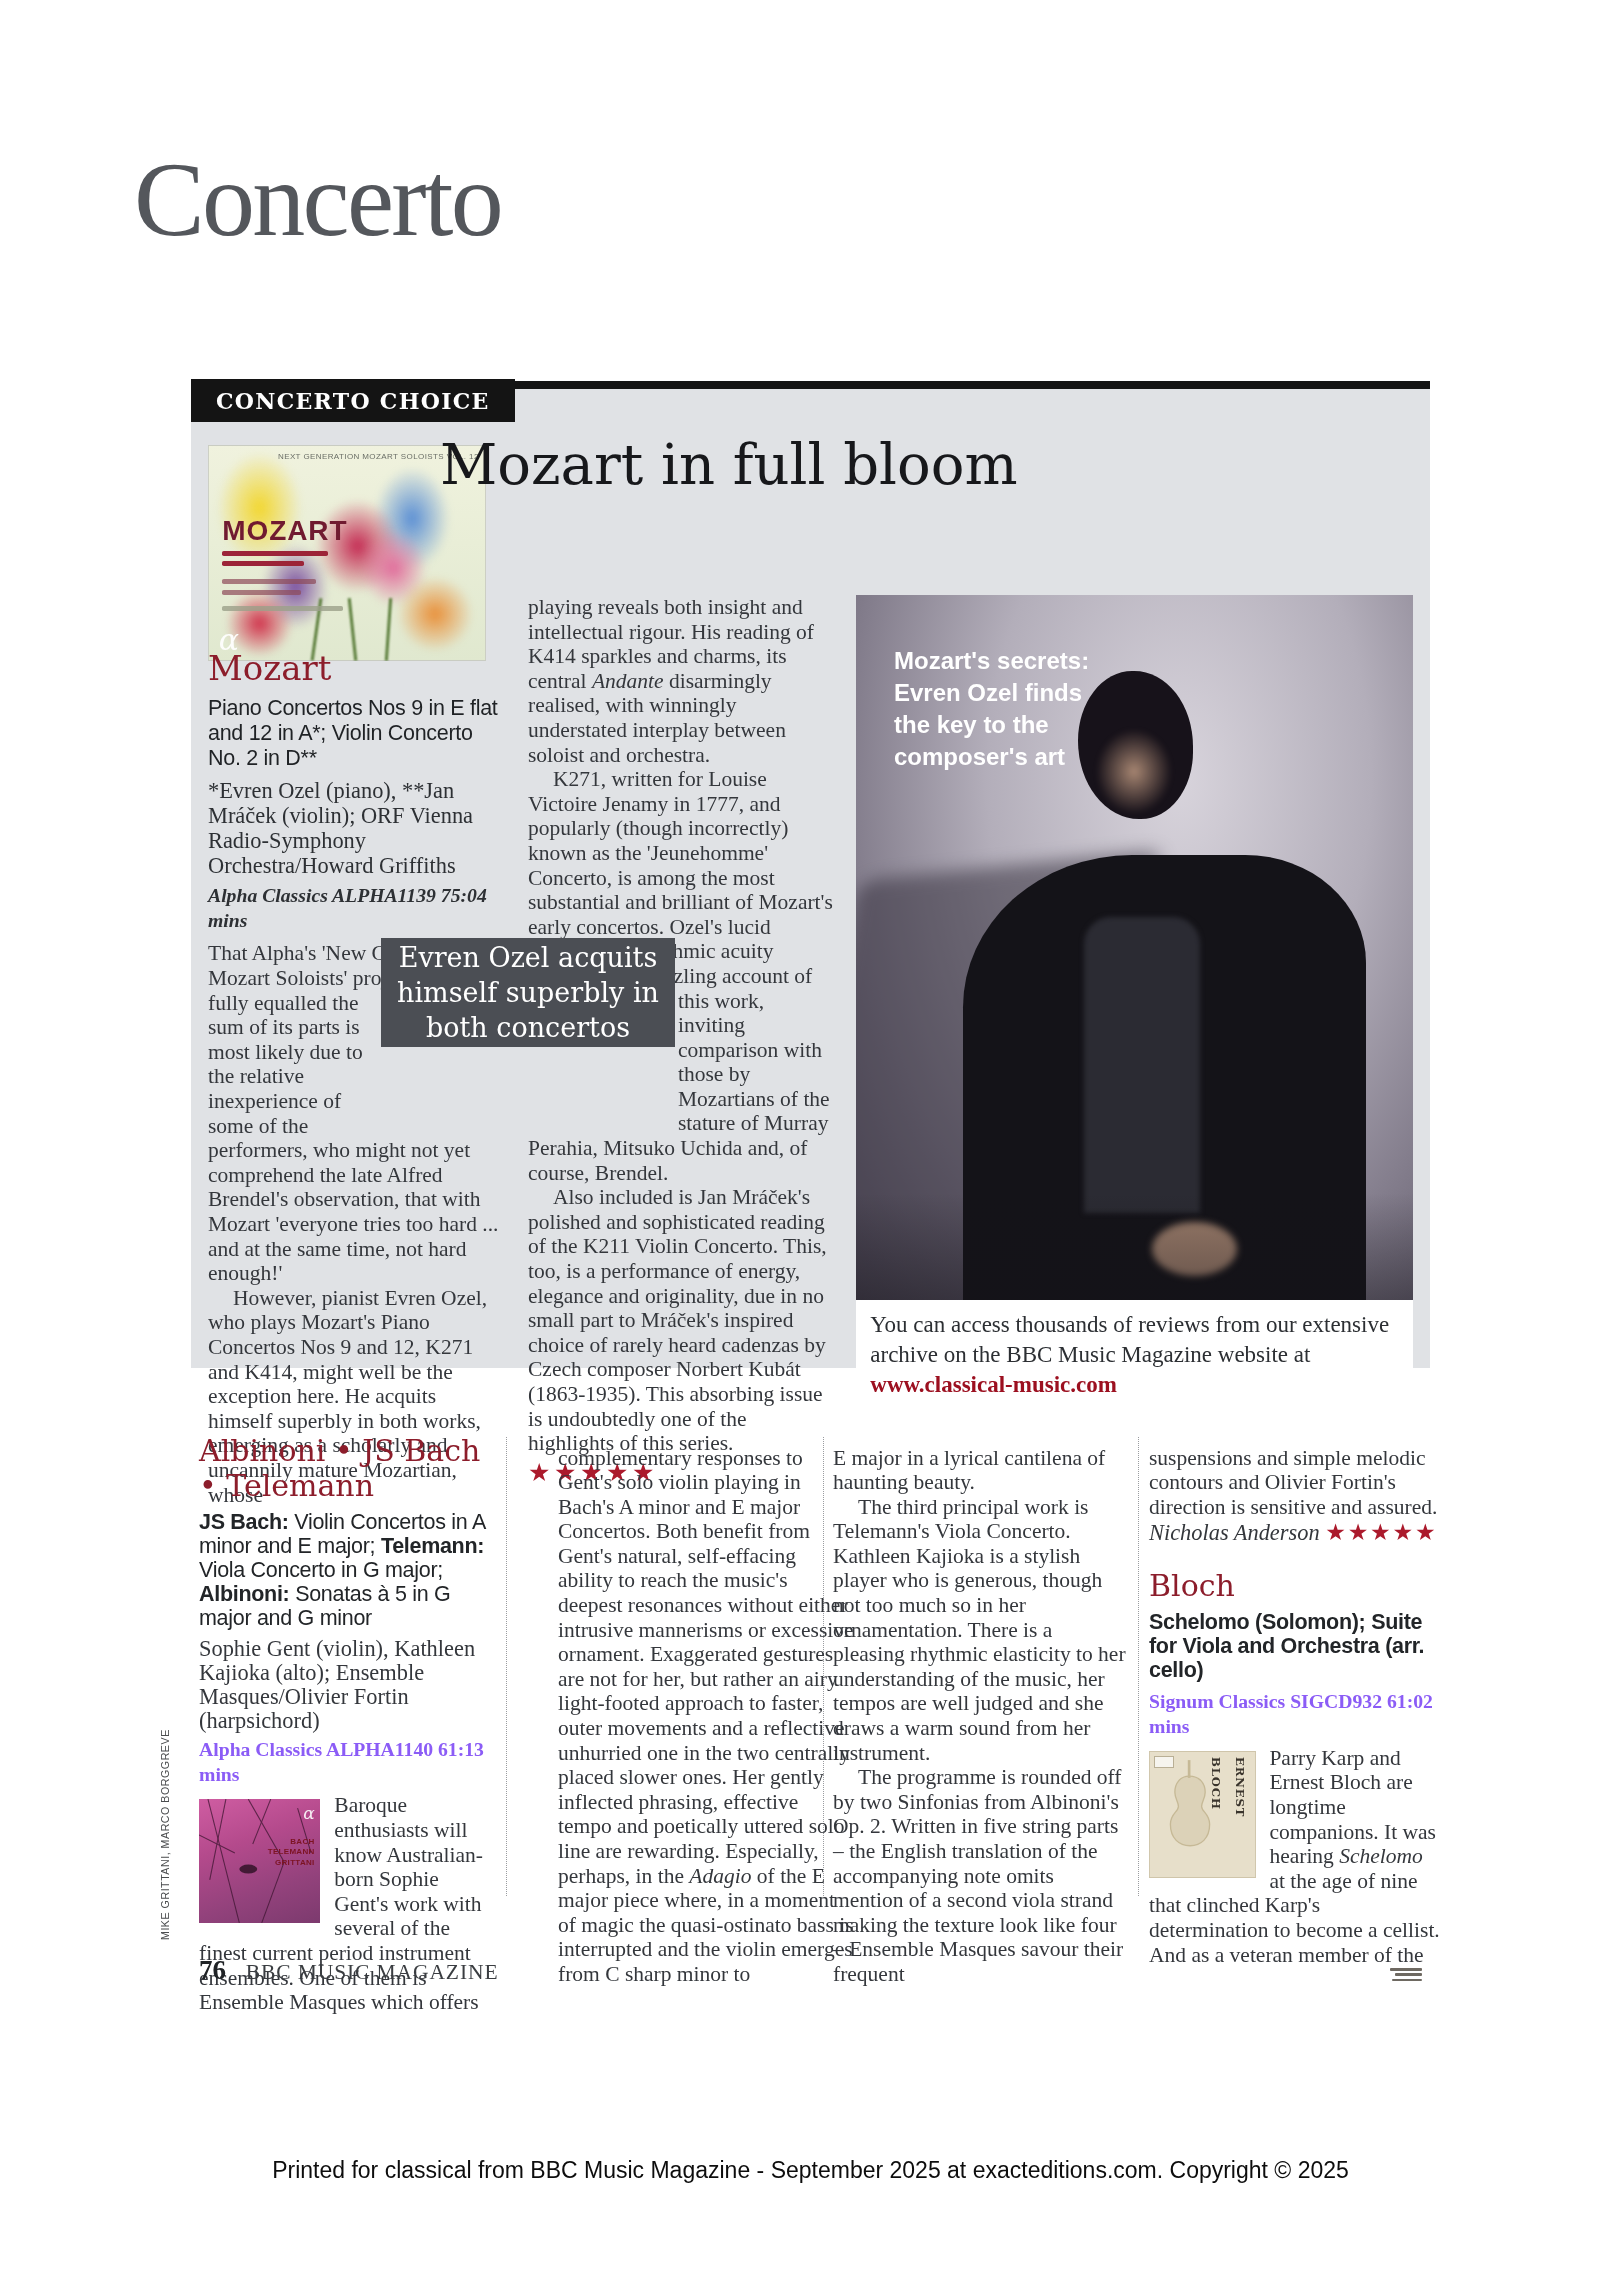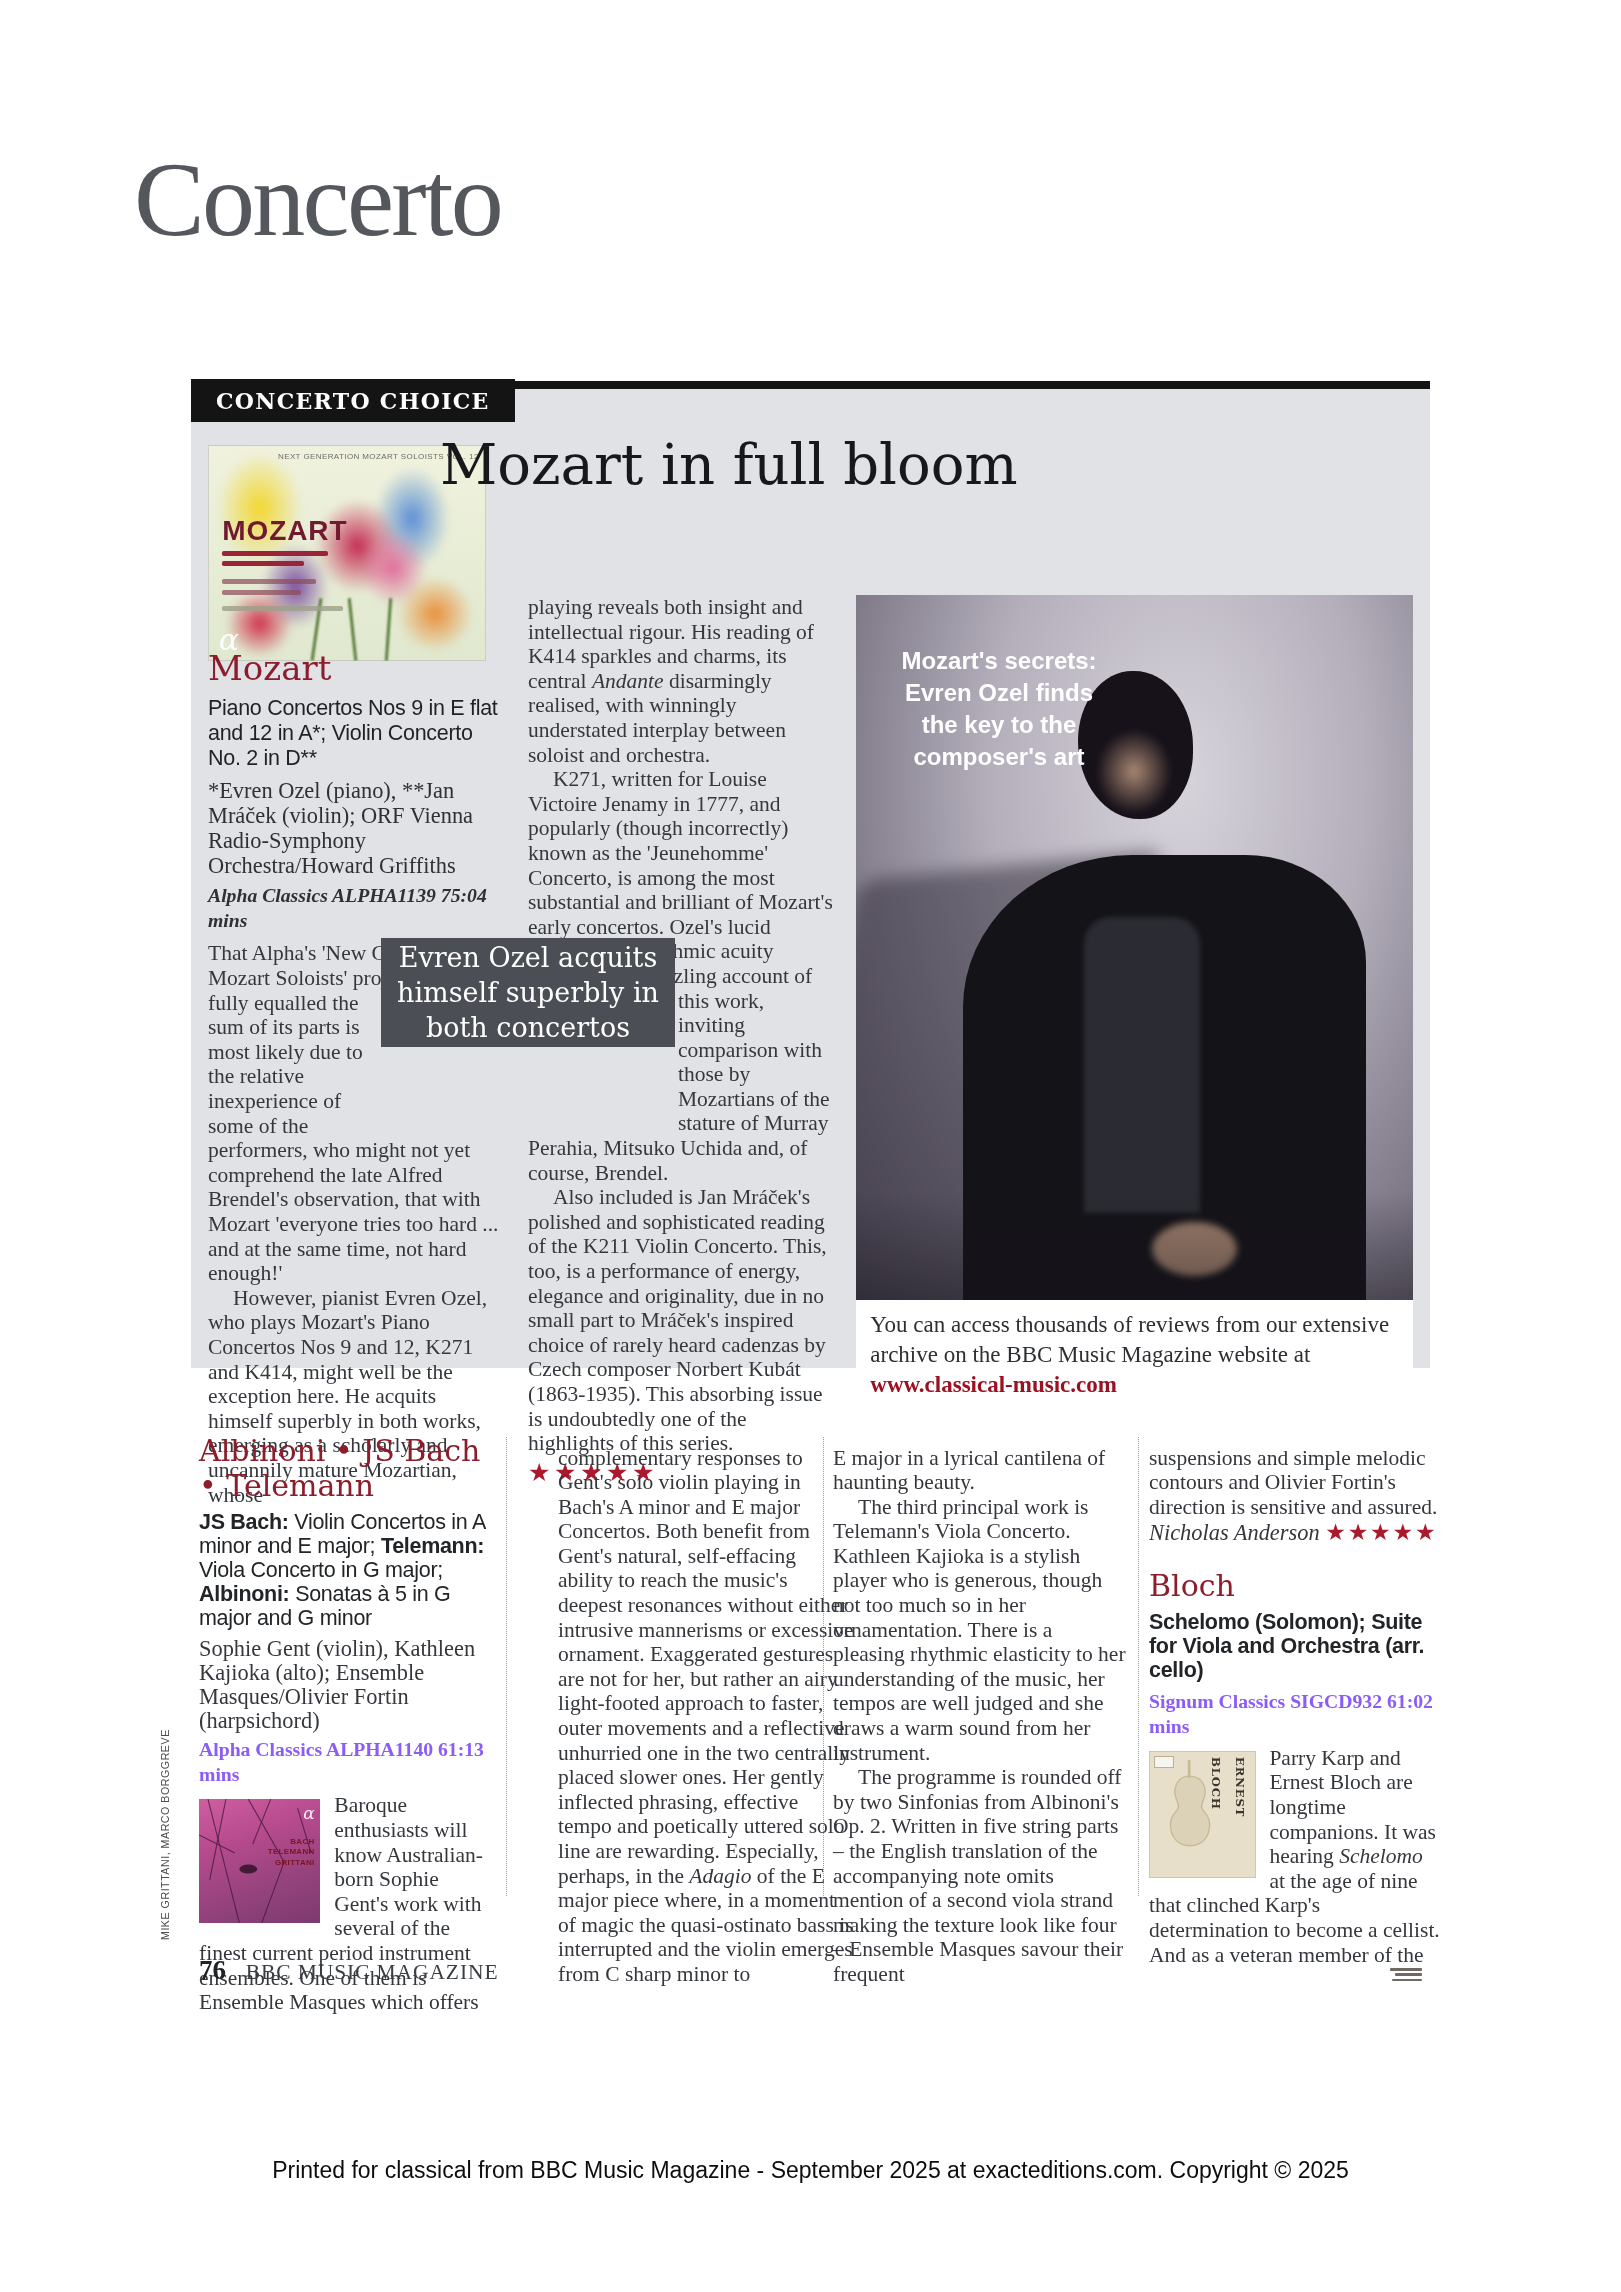--- a/index.html
+++ b/index.html
@@ -59,21 +59,21 @@
   .qspacer-l{float:left;width:150px;height:134px;}
   .stars{color:#ab1a2c;font-size:25px;letter-spacing:3.6px;margin-top:5.4px;}
 
   
   .pullquote{left:190px;top:549px;width:294px;height:109px;background:#4b4e54;color:#fff;
         font-family:"DejaVu Serif",serif;font-size:27px;line-height:35px;text-align:center;
         display:flex;align-items:center;justify-content:center;padding:0 9px;box-sizing:border-box;}
 
   
   .photo{left:665px;top:206px;width:557px;height:705px;overflow:hidden;
-        background:radial-gradient(ellipse at 58% 26%,#d8d4dc 0%,#b3aeba 42%,#837d8c 72%,#575160 100%);text-align:center;}
+        background:radial-gradient(ellipse at 58% 26%,#d8d4dc 0%,#b3aeba 42%,#837d8c 72%,#575160 100%);}
   .ph-shadow{position:absolute;left:-36px;top:269px;width:296px;height:466px;background:#37323f;
         opacity:.55;transform:skewX(-16deg) rotate(-6deg);filter:blur(9px);border-radius:18px;}
   .ph-body{position:absolute;left:107px;top:260px;width:403px;height:448px;background:#141318;
         border-radius:42% 30% 0 0 / 34% 24% 0 0;}
   .ph-shirt{position:absolute;left:228px;top:322px;width:116px;height:296px;background:#2b2b33;
         border-radius:27px 27px 0 0;filter:blur(2.7px);}
   .ph-head{position:absolute;left:222px;top:76px;width:115px;height:148px;background:#17121a;
         border-radius:48% 52% 46% 54%;}
   .ph-face{position:absolute;left:240px;top:134px;width:76px;height:85px;
         background:radial-gradient(closest-side,#a78672,rgba(167,134,114,0));border-radius:50%;filter:blur(2.7px);}

